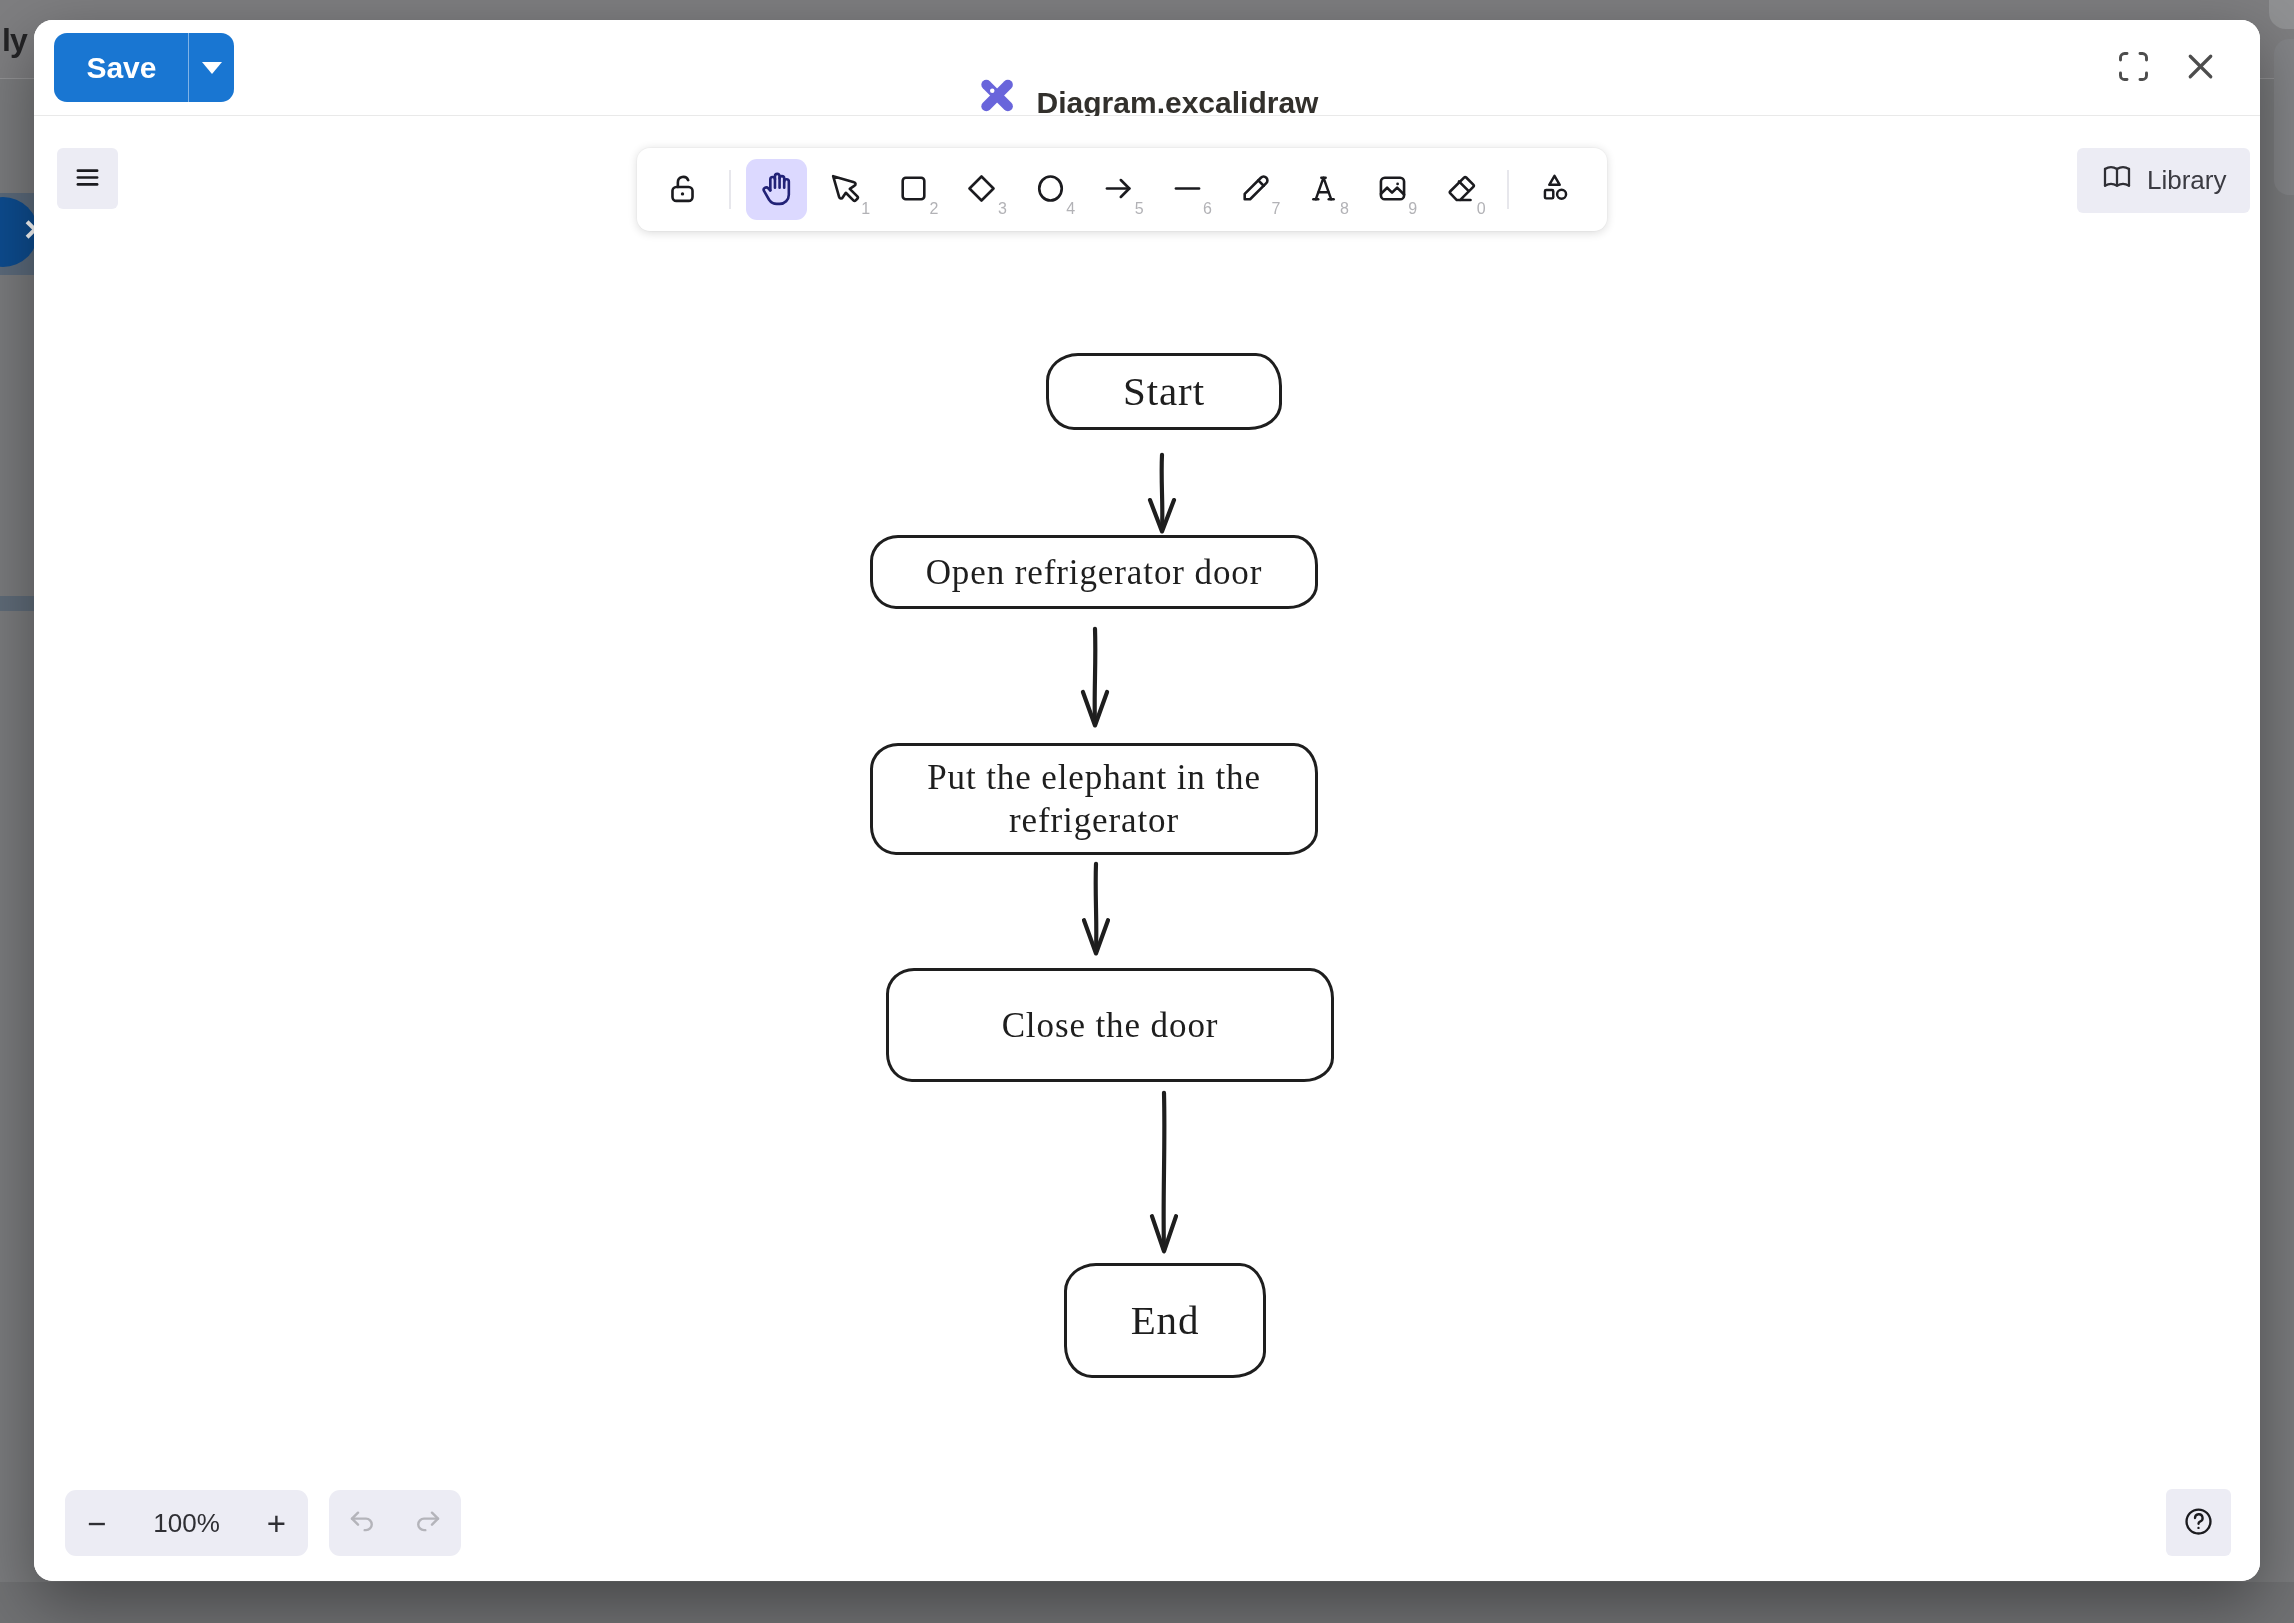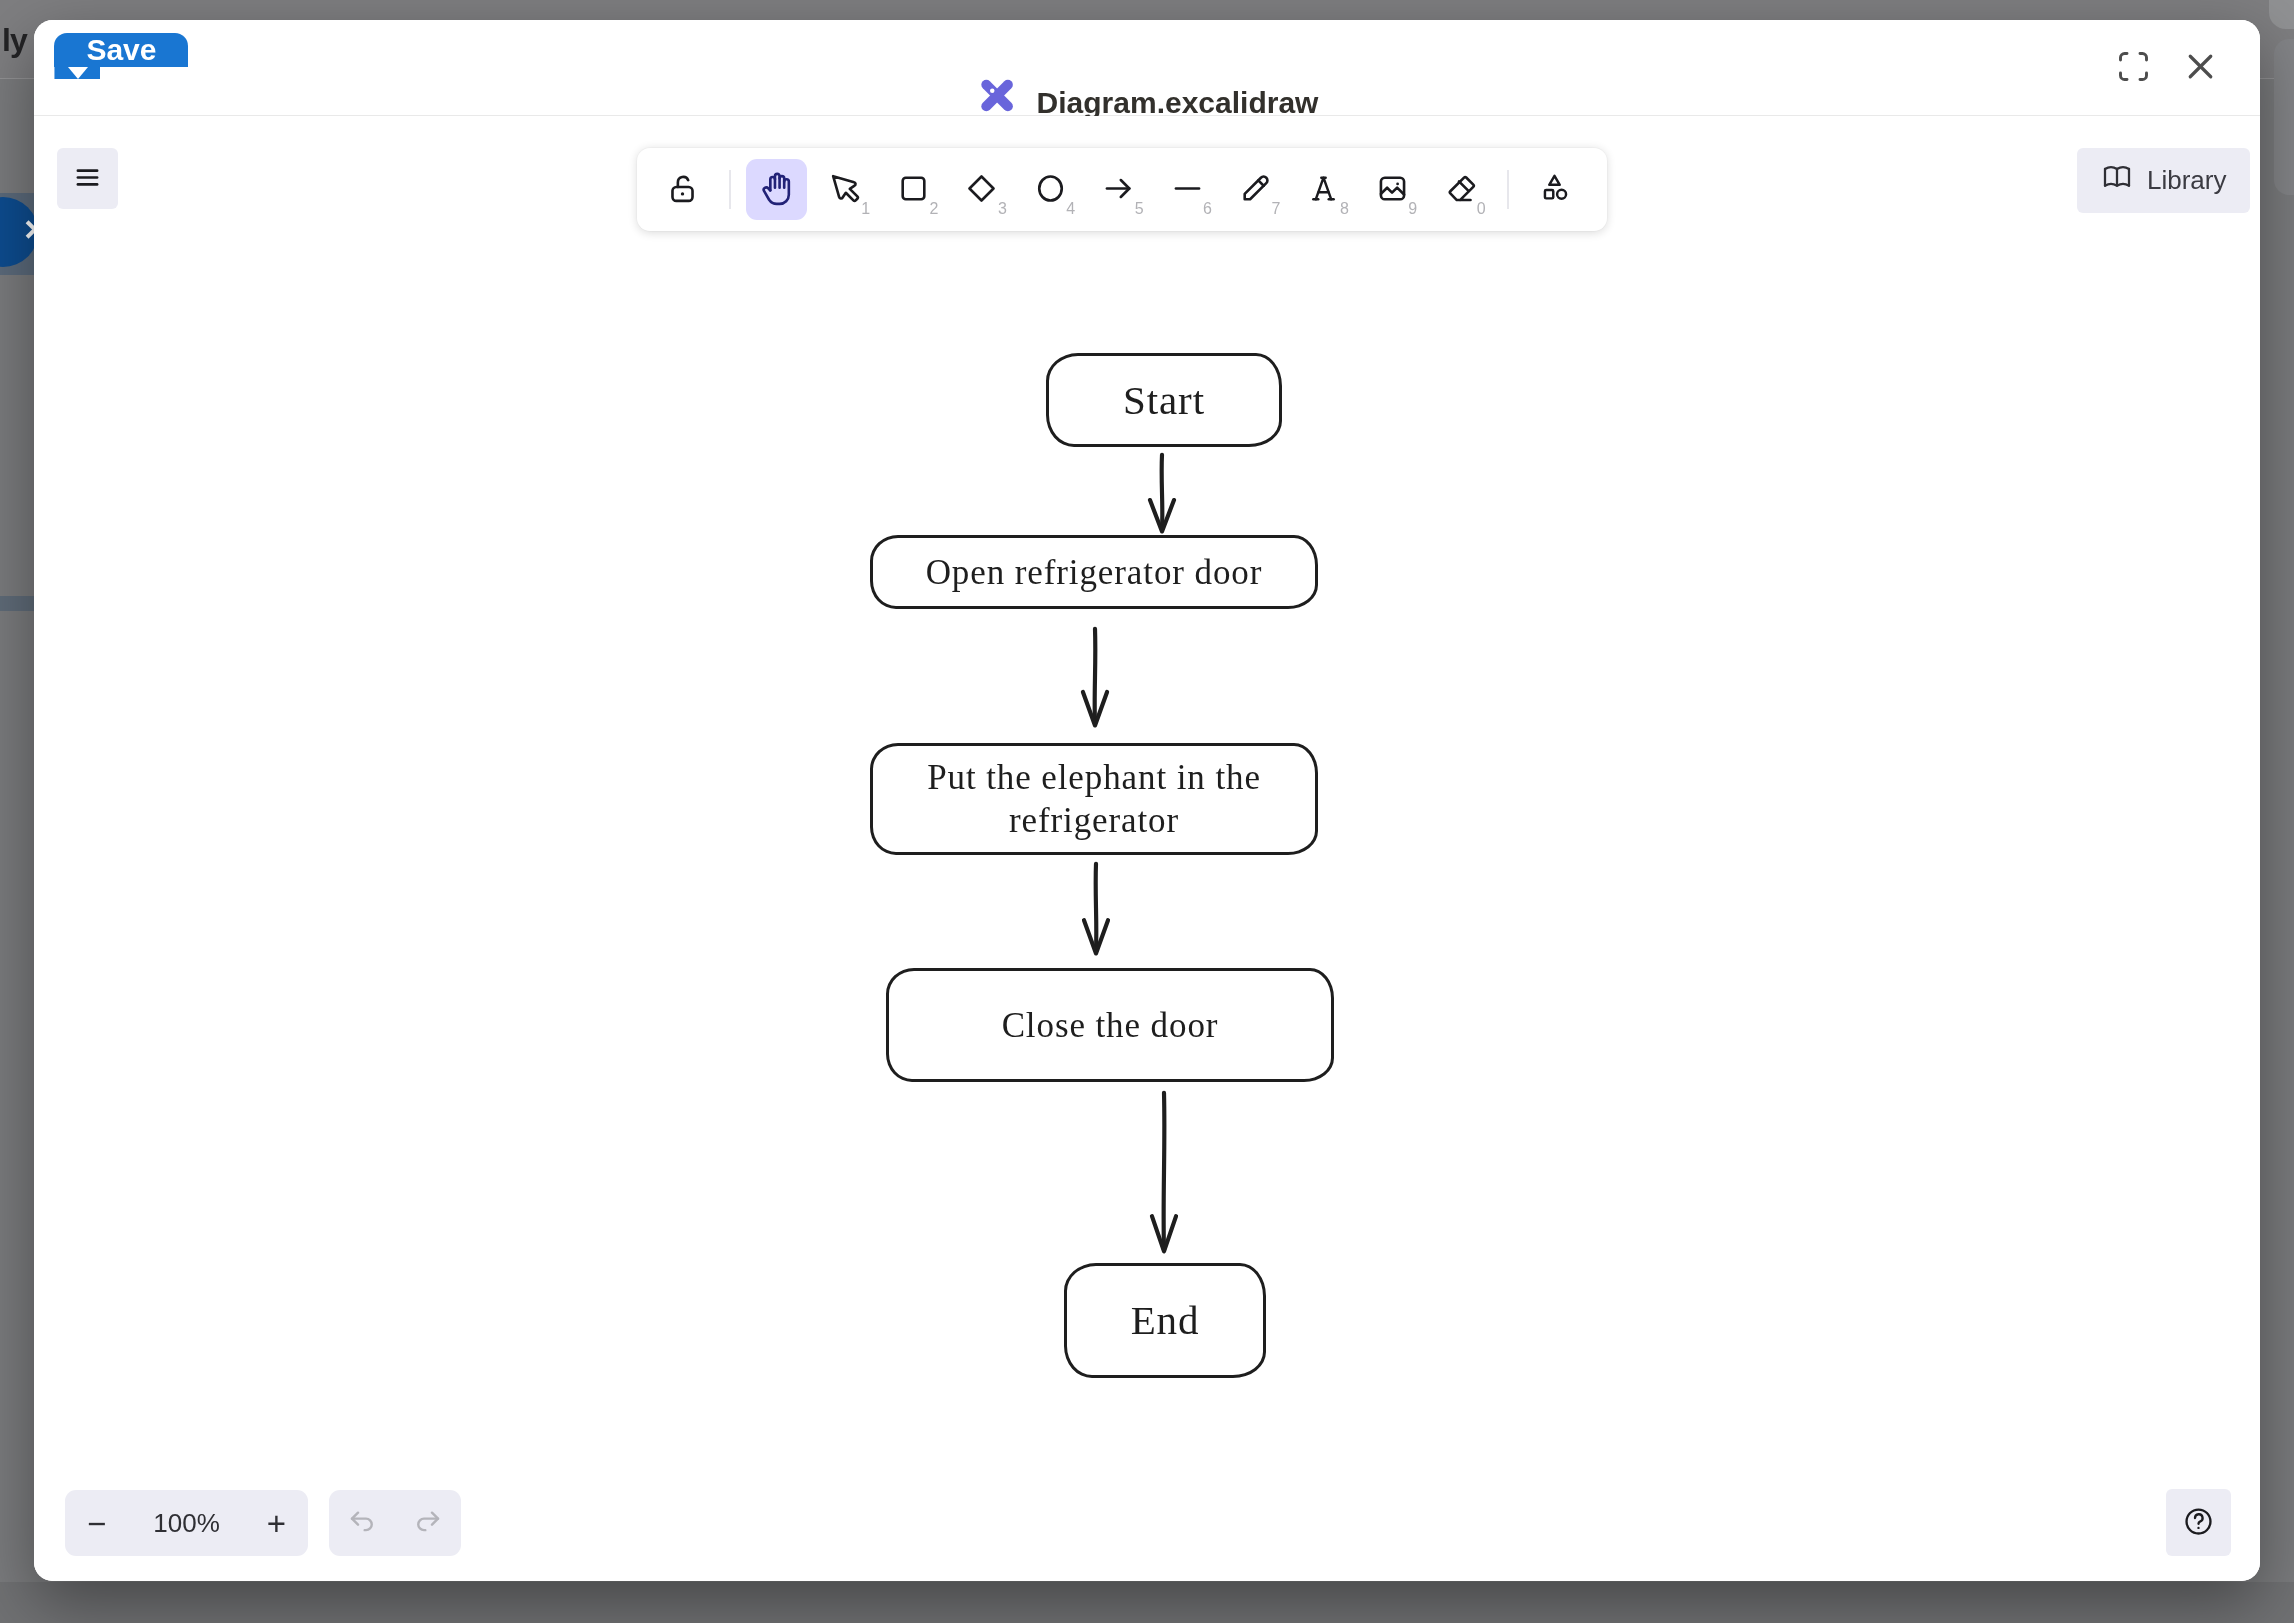--- a/index.html
+++ b/index.html
@@ -15,21 +15,21 @@
   .bd-band2 { position:absolute; left:0; top:596px; width:34px; height:15px; background:#5f6b78; }
   .bd-bottom { position:absolute; left:0; top:1582px; width:100%; height:42px; background:#707173; }
   .bd-shape-tr { position:absolute; left:2269px; top:-16.7px; width:111px; height:46px; border-radius:16.7px; background:#909193; }
   .bd-strip-r { position:absolute; left:2274px; top:39px; width:56px; height:156px; border-radius:15px; background:#838487; }
 
   
   .modal { position:absolute; left:34px; top:20.4px; width:2226px; height:1561px; background:#fff; border-radius:18.6px; box-shadow:0 22px 65px rgba(0,0,0,.38); }
 
   
   .mheader { position:absolute; left:0; top:0; width:100%; height:96px; border-bottom:1.9px solid #e9e9e9; border-radius:18.6px 18.6px 0 0; background:#fff; }
-  .save-split { position:absolute; left:20.4px; top:13px; height:69px; display:flex; border-radius:13px; overflow:hidden;flex-direction:column; }
+  .save-split { position:absolute; left:20.4px; top:13px; height:69px; display:flex; border-radius:13px; overflow:hidden; }
   .save-main { background:var(--accent); color:#fff; font-size:30px; font-weight:600; border:none; padding:0 32px; cursor:pointer; font-family:inherit; }
   .save-caret-btn { background:var(--accent); border:none; border-left:1.9px solid rgba(255,255,255,.45); width:46px; display:flex; align-items:center; justify-content:center; cursor:pointer; }
   .caret-down { width:0; height:0; border-left:10.2px solid transparent; border-right:10.2px solid transparent; border-top:12px solid #fff; }
   .mtitle { position:absolute; left:50%; top:0; height:100px; transform:translateX(-50%); display:flex; align-items:flex-end; gap:18px; }
   .mtitle-text { font-size:30px; font-weight:600; color:#32302c; white-space:nowrap; }
   .hbtn { position:absolute; top:23px; width:46px; height:46px; background:none; border:none; display:flex; align-items:center; justify-content:center; cursor:pointer; }
   .hbtn svg { stroke:#4d4d4d; }
   .btn-fullscreen { left:2076px; }
   .btn-close { left:2143px; }
 
@@ -272,21 +272,21 @@
           <path d="M3 18.5a8.5 8.5 0 0 1 9 0 8.5 8.5 0 0 1 9 0"></path>
           <path d="M3 6a8.5 8.5 0 0 1 9 0 8.5 8.5 0 0 1 9 0"></path>
           <path d="M3 6v12.5"></path>
             <path d="M12 6v12.5"></path>
             <path d="M21 6v12.5"></path>
         </svg>
       </span>
       <span>Library</span>
     </button>
 
-    <div class="node node-terminal" style="left:1012px; top:237px; width:236px; height:94px;">Start</div>
+    <div class="node node-terminal" style="left:1012px; top:237px; width:236px; height:77px;">Start</div>
 
     <svg class="edge" style="left:1100px; top:336px;" width="56" height="85" viewBox="0 0 60 92">
       <path d="M30 3 C28.6 32 31.4 58 30 84"></path>
         <path d="M17 52 L30 86 L43 52"></path>
     </svg>
 
     <div class="node node-process" style="left:836px; top:419px; width:448px; height:74px;">Open refrigerator door</div>
 
     <svg class="edge" style="left:1033px; top:510px;" width="56" height="105" viewBox="0 0 60 113">
       <path d="M30 3 C31.3 40 28.7 72 30 105"></path>

